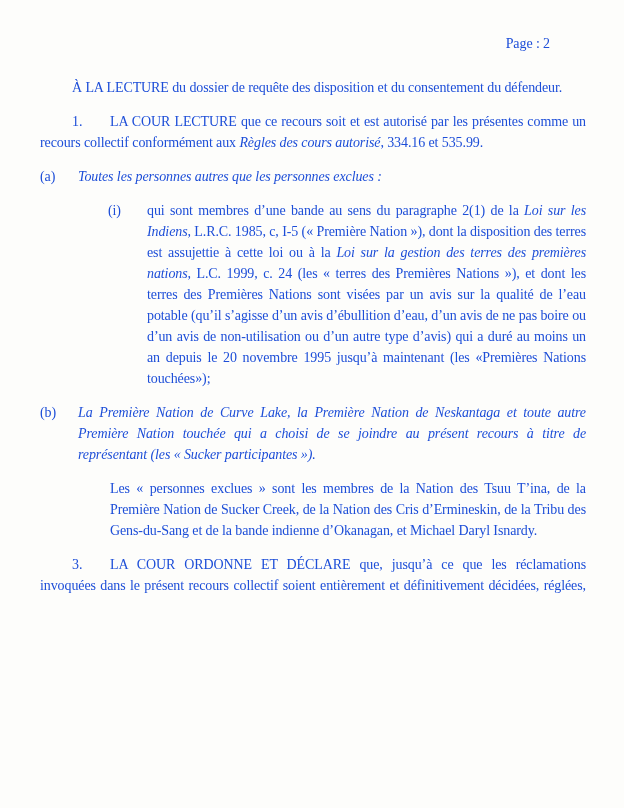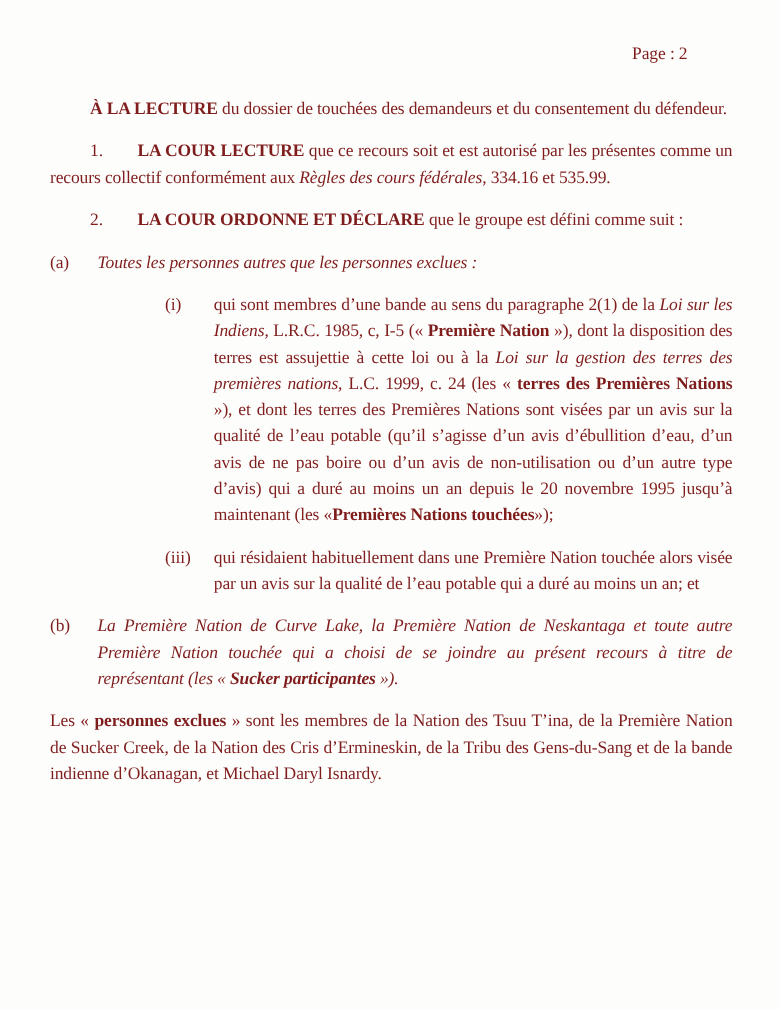--- a/index.html
+++ b/index.html
@@ -10,21 +10,21 @@
   .page {
     position: relative;
     box-sizing: border-box;
     width: 624px;
     height: 808px;
     padding: 33px 38px 20px 40px;
     background: #fdfdfb;
     font-family: "Liberation Serif", "DejaVu Serif", serif;
     font-size: 14px;
     line-height: 21px;
-    color: #7f1d1d;
+    color: #1d4ed8;
     letter-spacing: -0.1px;
     overflow: hidden;
   }
   .page-header {
     text-align: right;
     padding-right: 36px;
     margin-bottom: 23px;
   }
   p {
     margin: 0 0 13px 0;
@@ -39,56 +39,56 @@
     width: 70px;
     padding-left: 32px;
     text-indent: 0;
   }
   .def-item-top {
     padding-left: 38px;
     text-indent: -38px;
   }
   .def-item-top .def-label { width: 38px; }
   .def-item-sub {
-    margin-left: 92px;
+    margin-left: 68px;
     padding-left: 39px;
     text-indent: -39px;
   }
   .def-item-sub .def-label { width: 39px; }
   .def-label {
     display: inline-block;
     text-indent: 0;
     font-style: normal;
   }
   .excluded {
+    margin-left: 70px;
   }
   .justify-last {
     text-align-last: justify;
   }
-  .b { font-weight: bold; }
+  .b { font-weight: normal; }
   .i { font-style: italic; }
 </style>
 </head>
 <body>
 
 <div class="page">
 
   <div class="page-header">Page : 2</div>
 
-  <p class="intro"><span class="b">À LA LECTURE</span><span> du dossier de touchées des demandeurs et du consentement du défendeur.</span></p>
+  <p class="intro"><span class="b">À LA LECTURE</span><span> du dossier de requête des disposition et du consentement du défendeur.</span></p>
 
-  <p><span class="pnum">1.</span><span class="b">LA COUR LECTURE</span><span> que ce recours soit et est autorisé par les présentes comme un recours collectif conformément aux </span><span class="i">Règles des cours fédérales</span><span>, 334.16 et 535.99.</span></p>
+  <p><span class="pnum">1.</span><span class="b">LA COUR LECTURE</span><span> que ce recours soit et est autorisé par les présentes comme un recours collectif conformément aux </span><span class="i">Règles des cours autorisé</span><span>, 334.16 et 535.99.</span></p>
 
-  <p><span class="pnum">2.</span><span class="b">LA COUR ORDONNE ET DÉCLARE</span><span> que le groupe est défini comme suit :</span></p>
 
   <p class="def-item-top"><span class="def-label">(a)</span><span class="i">Toutes les personnes autres que les personnes exclues :</span></p>
 
   <p class="def-item-sub"><span class="def-label">(i)</span><span>qui sont membres d’une bande au sens du paragraphe 2(1) de la </span><span class="i">Loi sur les Indiens</span><span>, L.R.C. 1985, c, I-5 (« </span><span class="b">Première Nation</span><span> »), dont la disposition des terres est assujettie à cette loi ou à la </span><span class="i">Loi sur la gestion des terres des premières nations</span><span>, L.C. 1999, c. 24 (les « </span><span class="b">terres des Premières Nations</span><span> »), et dont les terres des Premières Nations sont visées par un avis sur la qualité de l’eau potable (qu’il s’agisse d’un avis d’ébullition d’eau, d’un avis de ne pas boire ou d’un avis de non-utilisation ou d’un autre type d’avis) qui a duré au moins un an depuis le 20 novembre 1995 jusqu’à maintenant (les «</span><span class="b">Premières Nations touchées</span><span>»);</span></p>
 
 
-  <p class="def-item-sub"><span class="def-label">(iii)</span><span>qui résidaient habituellement dans une Première Nation touchée alors visée par un avis sur la qualité de l’eau potable qui a duré au moins un an; et</span></p>
 
   <p class="def-item-top"><span class="def-label">(b)</span><span class="i">La Première Nation de Curve Lake, la Première Nation de Neskantaga et toute autre Première Nation touchée qui a choisi de se joindre au présent recours à titre de représentant (les « </span><span class="b i">Sucker participantes</span><span class="i"> »).</span></p>
 
   <p class="excluded"><span>Les « </span><span class="b">personnes exclues</span><span> » sont les membres de la Nation des Tsuu T’ina, de la Première Nation de Sucker Creek, de la Nation des Cris d’Ermineskin, de la Tribu des Gens-du-Sang et de la bande indienne d’Okanagan, et Michael Daryl Isnardy.</span></p>
 
+  <p class="justify-last"><span class="pnum">3.</span><span class="b">LA COUR ORDONNE ET DÉCLARE</span><span> que, jusqu’à ce que les réclamations invoquées dans le présent recours collectif soient entièrement et définitivement décidées, réglées,</span></p>
 
 </div>
 
 </body></html>

